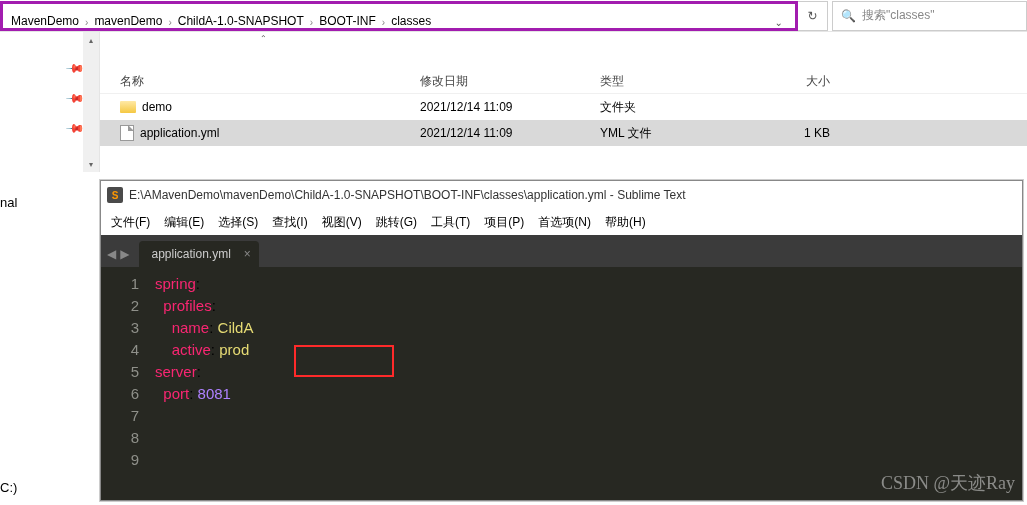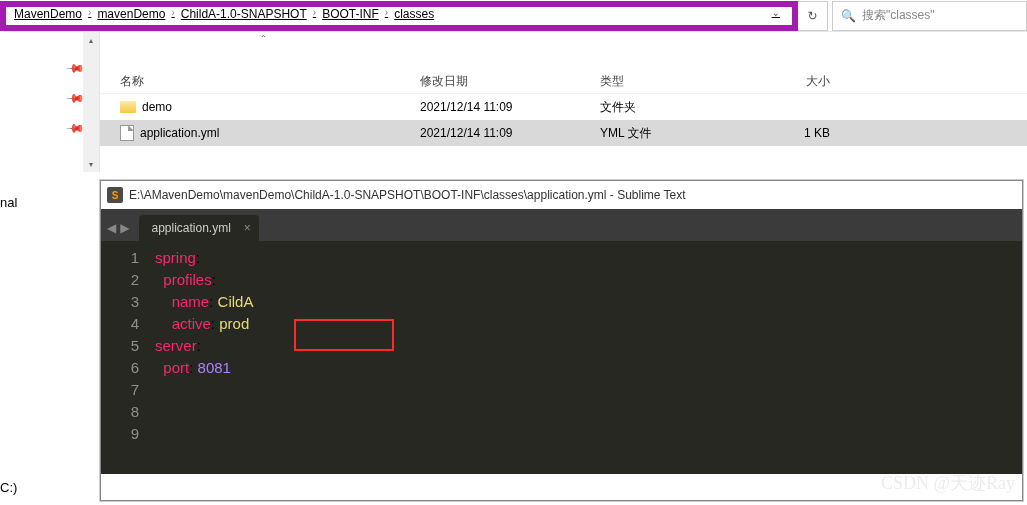--- a/index.html
+++ b/index.html
@@ -1,20 +1,20 @@
 <!DOCTYPE html>
 <html><head>
 <meta charset="utf-8">
 <style>
 * { margin: 0; padding: 0; box-sizing: border-box; font-family: "Microsoft YaHei", "Segoe UI", sans-serif; }
 body { background: #fff; width: 1027px; height: 505px; overflow: hidden; position: relative; }
 
 
 .breadcrumb-bar { display: flex; align-items: center; height: 32px; border-bottom: 1px solid #e5e5e5; }
-.breadcrumb { flex: 1; display: flex; align-items: flex-start; padding: 0 4px; height: 30px; border: 6px solid #a21caf; font-size: 12px; text-decoration: underline; }
+.breadcrumb { flex: 1; display: flex; align-items: flex-end; padding: 0 4px; height: 30px; border: 3px solid #a21caf; font-size: 12px; }
 .bc-item { padding: 0 4px; color: #000; }
 .bc-sep { color: #888; padding: 0 2px; font-size: 10px; }
 .bc-spacer { flex: 1; }
 .bc-chev { padding: 0 8px; color: #555; font-size: 10px; }
 .refresh-box { width: 30px; height: 30px; border: 1px solid #ccc; border-left: none; display: flex; align-items: center; justify-content: center; }
 .search-box { width: 195px; height: 30px; border: 1px solid #ccc; margin-left: 4px; display: flex; align-items: center; padding: 0 8px; }
 .search-box .icon { color: #666; font-size: 12px; margin-right: 6px; }
 .search-box .ph { color: #888; font-size: 12px; }
 
 
@@ -135,20 +135,32 @@
 </div>
 
 <div class="side-text nal">nal</div>
 <div class="side-text c">C:)</div>
 
 <div class="sublime">
   <div class="st-titlebar">
     <span class="st-logo">S</span>
     <span>E:\AMavenDemo\mavenDemo\ChildA-1.0-SNAPSHOT\BOOT-INF\classes\application.yml - Sublime Text</span>
   </div>
+  <div class="st-menubar">
+    <span>文件(F)</span>
+    <span>编辑(E)</span>
+    <span>选择(S)</span>
+    <span>查找(I)</span>
+    <span>视图(V)</span>
+    <span>跳转(G)</span>
+    <span>工具(T)</span>
+    <span>项目(P)</span>
+    <span>首选项(N)</span>
+    <span>帮助(H)</span>
+  </div>
   <div class="st-chrome">
     <div class="st-tabbar">
       <div class="st-nav">
         <span>◀</span>
         <span>▶</span>
       </div>
       <div class="st-tab">
         <span>application.yml</span>
         <span class="x">×</span>
       </div>

